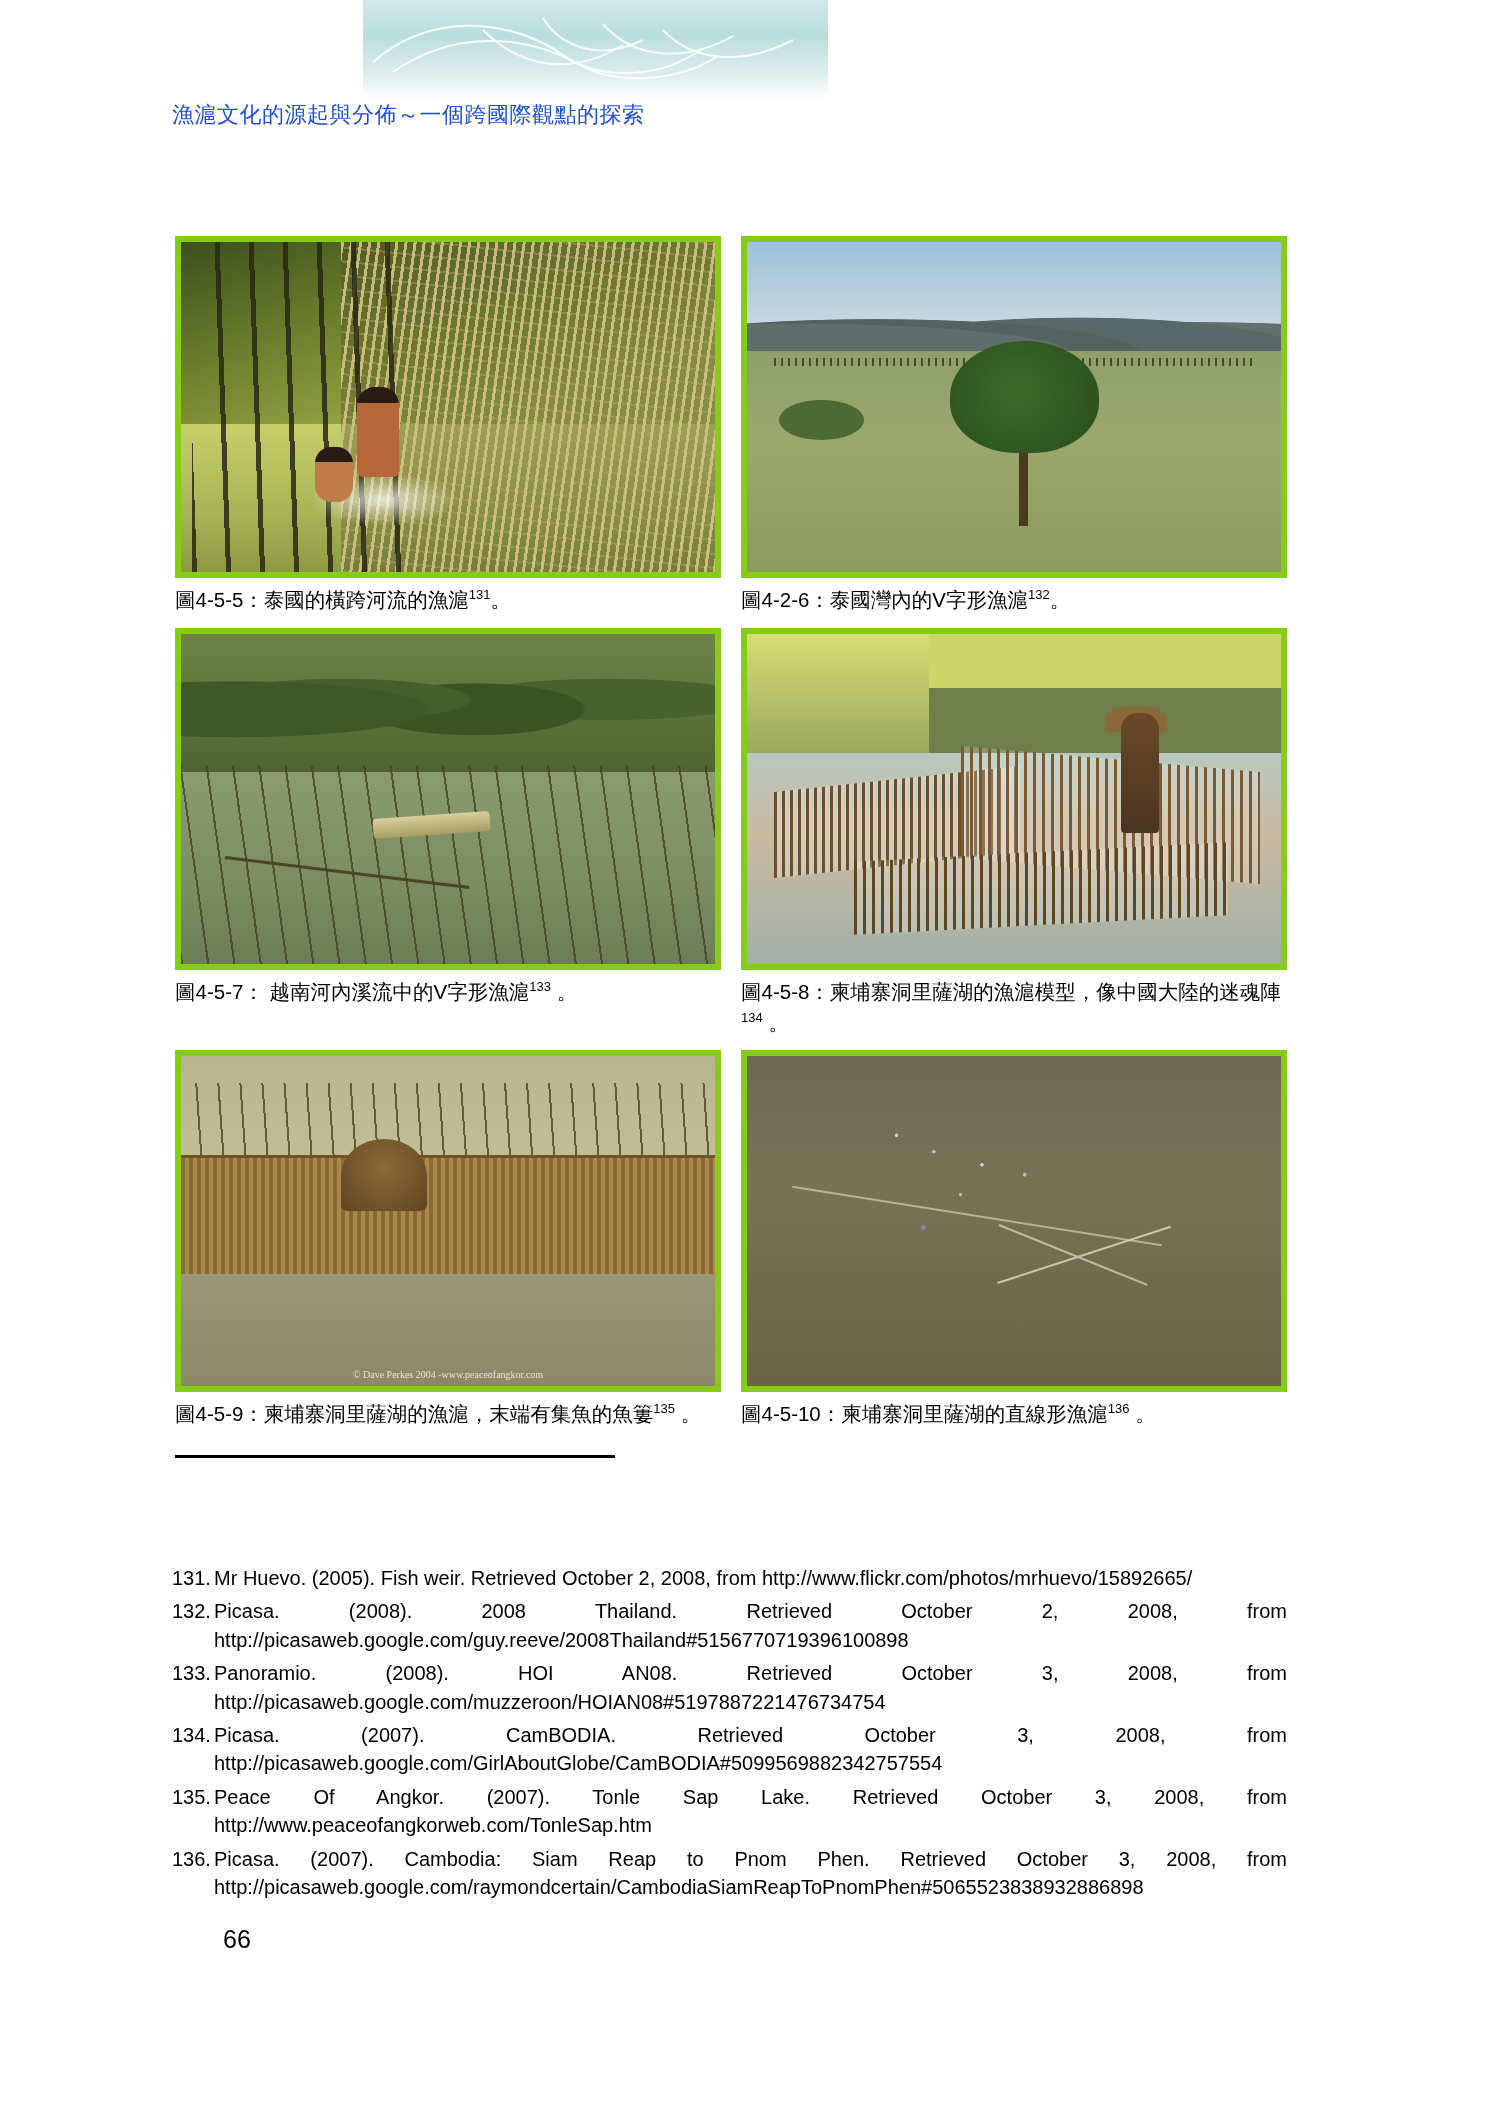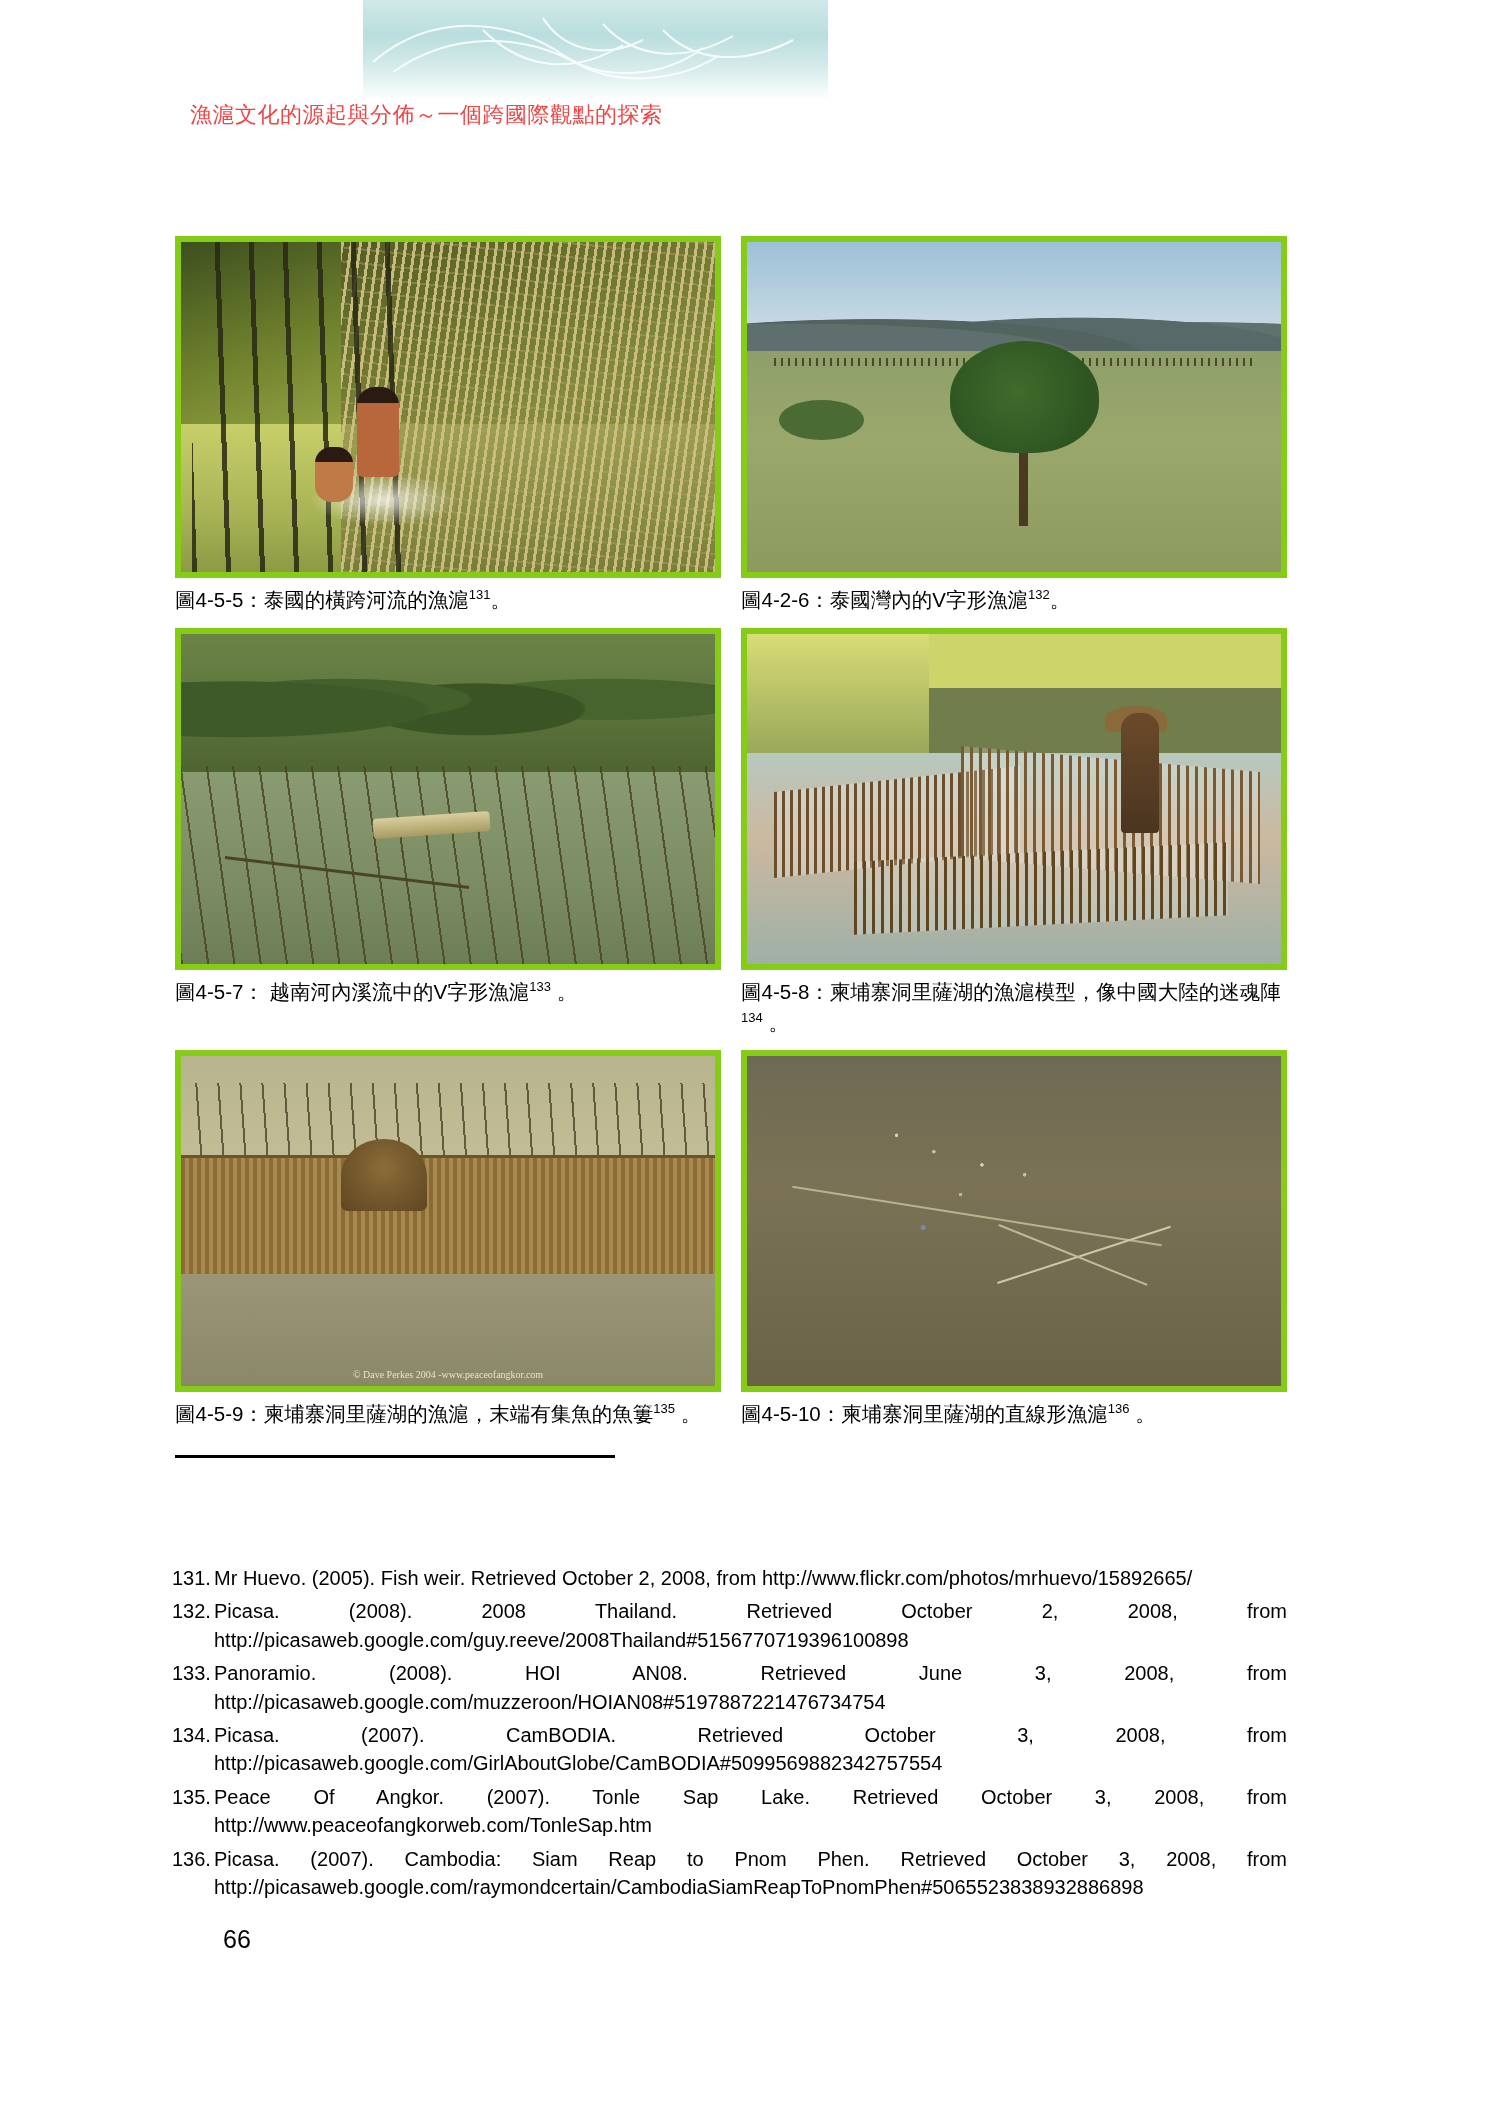--- a/index.html
+++ b/index.html
@@ -30,23 +30,22 @@
     position: absolute;
     left: 0;
     top: 0;
   }
   .running-head {
     position: absolute;
     left: 172px;
     top: 100px;
     font-size: 22px;
     letter-spacing: 0.5px;
-    color: #ef4444;
+    color: #1d4ed8;
     white-space: nowrap;
-    margin-left: 18px;
   }
 
   
   .figures {
     position: absolute;
     left: 175px;
     top: 236px;
     width: 1110px;
   }
   .fig-row {
@@ -371,21 +370,21 @@
   <div class="fn">
     <div class="fn-num">131.</div>
     <div class="fn-txt">Mr Huevo. (2005). Fish weir. Retrieved October 2, 2008, from http://www.flickr.com/photos/mrhuevo/15892665/</div>
   </div>
   <div class="fn">
     <div class="fn-num">132.</div>
     <div class="fn-txt">Picasa. (2008). 2008 Thailand. Retrieved October 2, 2008, from http://picasaweb.google.com/guy.reeve/2008Thailand#5156770719396100898</div>
   </div>
   <div class="fn">
     <div class="fn-num">133.</div>
-    <div class="fn-txt">Panoramio. (2008). HOI AN08. Retrieved June 3, 2008, from http://picasaweb.google.com/muzzeroon/HOIAN08#5197887221476734754</div>
+    <div class="fn-txt">Panoramio. (2008). HOI AN08. Retrieved October 3, 2008, from http://picasaweb.google.com/muzzeroon/HOIAN08#5197887221476734754</div>
   </div>
   <div class="fn">
     <div class="fn-num">134.</div>
     <div class="fn-txt">Picasa. (2007). CamBODIA. Retrieved October 3, 2008, from http://picasaweb.google.com/GirlAboutGlobe/CamBODIA#5099569882342757554</div>
   </div>
   <div class="fn">
     <div class="fn-num">135.</div>
     <div class="fn-txt">Peace Of Angkor. (2007). Tonle Sap Lake. Retrieved October 3, 2008, from http://www.peaceofangkorweb.com/TonleSap.htm</div>
   </div>
   <div class="fn">

